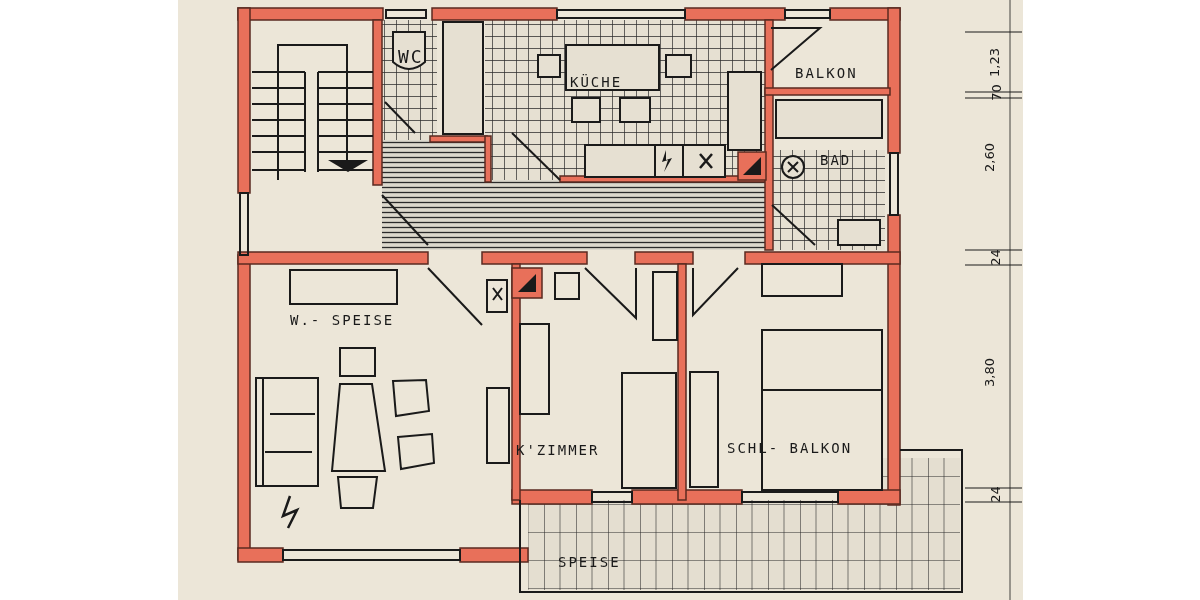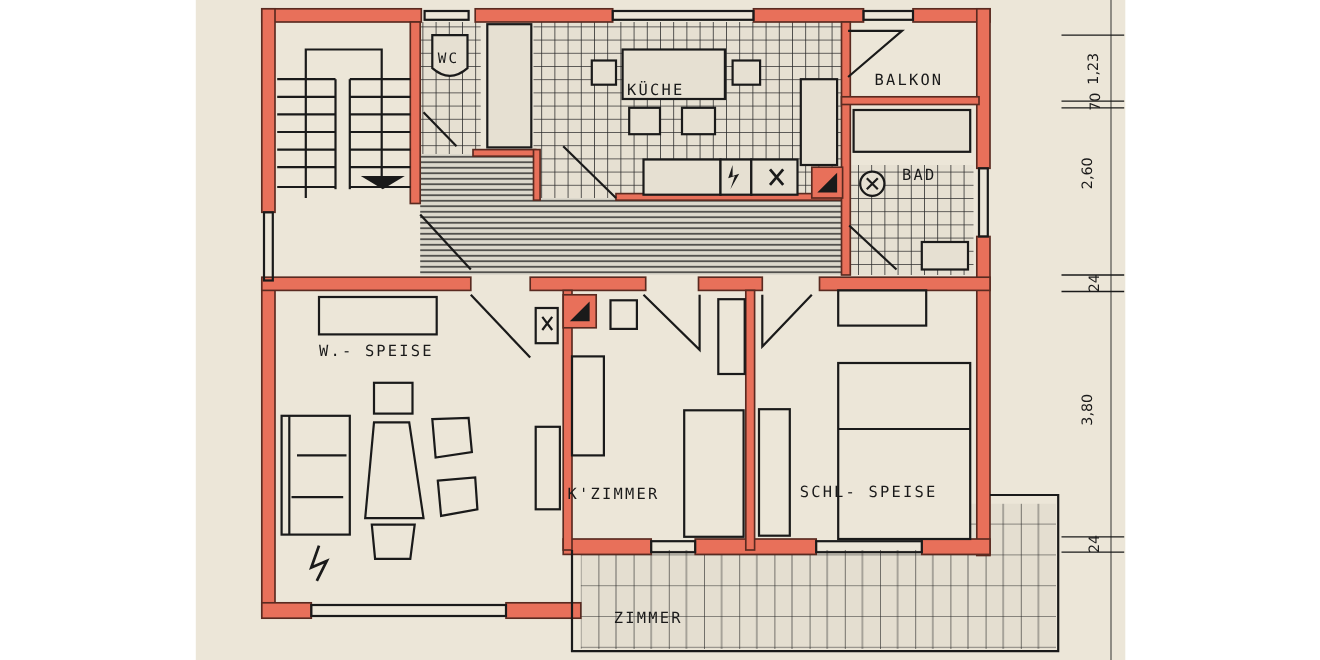--- a/index.html
+++ b/index.html
@@ -180,27 +180,27 @@
 
   <g fill="#1a1a1a">
     <path d="M666 150 L662 162 L668 160 L664 172 L672 158 L666 160 Z"></path>
     <path d="M700 154 L712 168 M712 154 L700 168" stroke="#1a1a1a" stroke-width="2.5"></path>
     <path d="M788 162 L798 172 M798 162 L788 172" stroke="#1a1a1a" stroke-width="2"></path>
     <path d="M493 288 L502 300 M502 288 L493 300" stroke="#1a1a1a" stroke-width="2"></path>
   </g>
   <path d="M290 496 L283 516 L297 510 L288 528" stroke="#1a1a1a" stroke-width="2.5" fill="none"></path>
 </svg>
 
-<div class="lbl" style="left:398px; top:46px; font-size:13px;">WC</div>
+<div class="lbl" style="left:398px; top:46px; font-size:18px;">WC</div>
 <div class="lbl" style="left:570px; top:54px;margin-top:20px;">KÜCHE</div>
 <div class="lbl" style="left:795px; top:65px;">BALKON</div>
 <div class="lbl" style="left:820px; top:152px;">BAD</div>
 <div class="lbl" style="left:290px; top:312px;">W.- SPEISE</div>
 <div class="lbl" style="left:516px; top:442px;">K'ZIMMER</div>
-<div class="lbl" style="left:727px; top:440px;">SCHL- SPEISE</div>
-<div class="lbl" style="left:558px; top:554px;">ZIMMER</div>
+<div class="lbl" style="left:727px; top:440px;">SCHL- BALKON</div>
+<div class="lbl" style="left:558px; top:554px;">SPEISE</div>
 
 <div class="dim" style="left:980px; top:55px;">1,23</div>
 <div class="dim" style="left:988px; top:85px;">70</div>
 <div class="dim" style="left:975px; top:150px;">2,60</div>
 <div class="dim" style="left:987px; top:250px;">24</div>
 <div class="dim" style="left:975px; top:365px;">3,80</div>
 <div class="dim" style="left:987px; top:487px;">24</div>
 
 </body></html>

